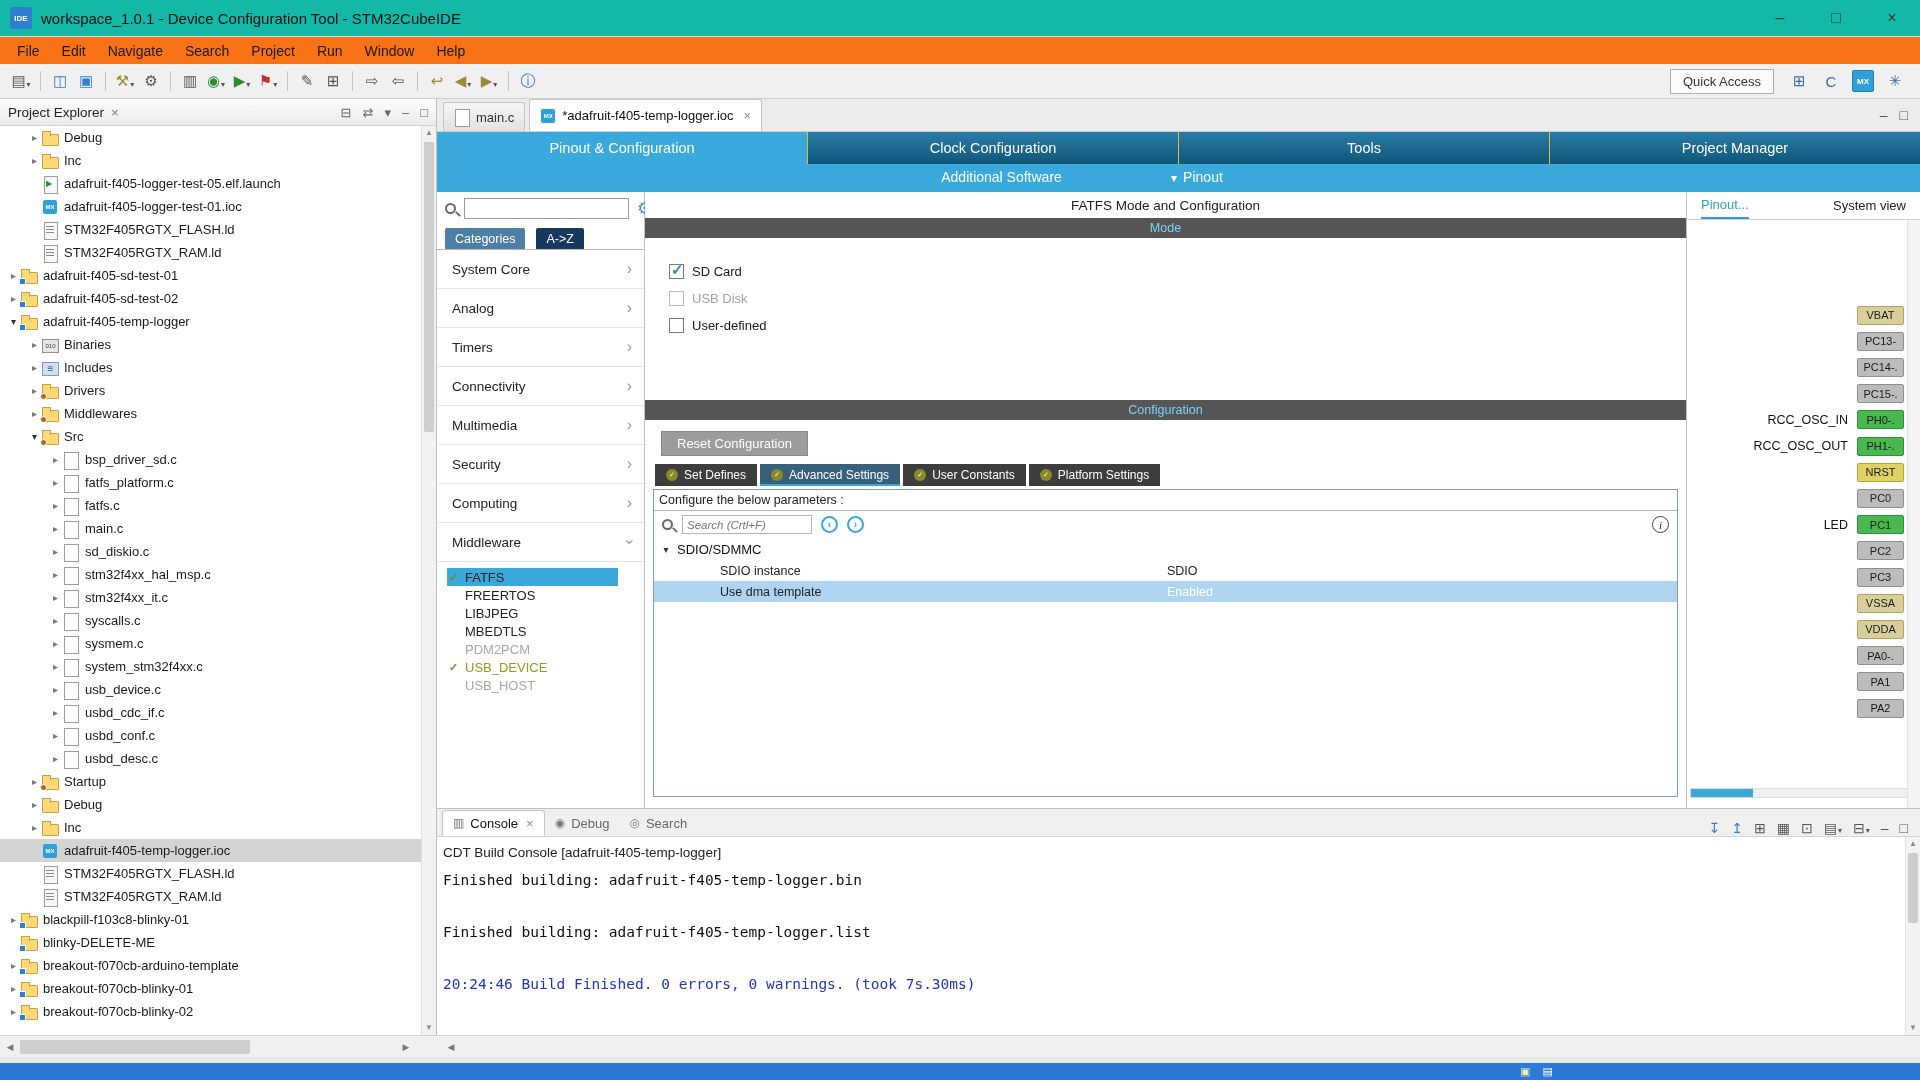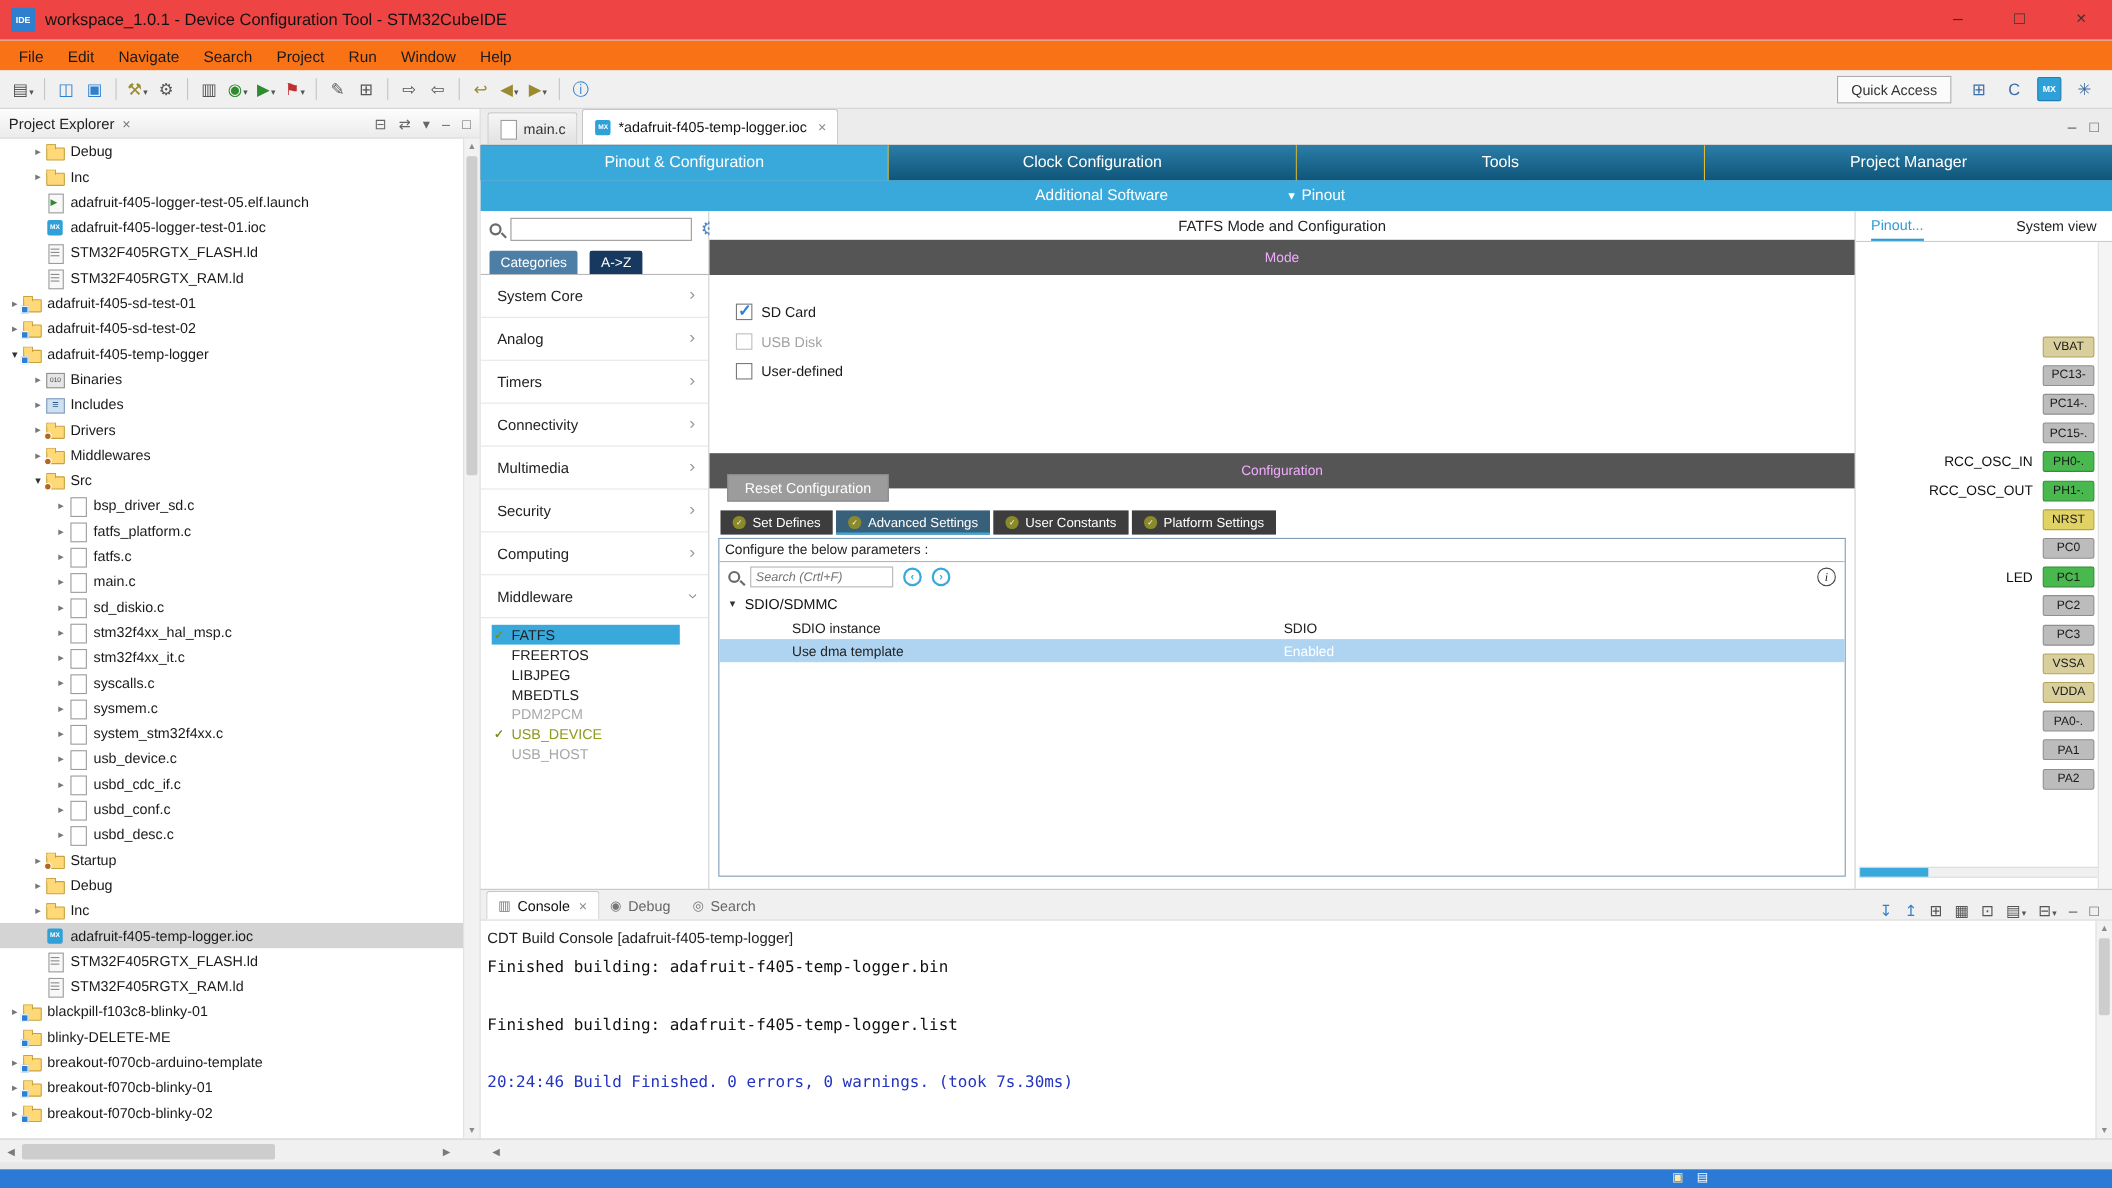--- a/index.html
+++ b/index.html
@@ -1,20 +1,20 @@
 <!DOCTYPE html>
 <html><head>
 <meta charset="utf-8">
 <style>
   *{margin:0;padding:0;box-sizing:border-box}
   html,body{width:1920px;height:1080px;overflow:hidden}
   body{font-family:"Liberation Sans",sans-serif;font-size:13px;color:#1a1a1a;background:#e8e8e8;position:relative}
 
   
-  .titlebar{position:absolute;top:0;left:0;right:0;height:37px;background:#ef4444;border-bottom:1px solid #d9d9d9;display:flex;align-items:center}
+  .titlebar{position:absolute;top:0;left:0;right:0;height:37px;background:#14b8a6;border-bottom:1px solid #d9d9d9;display:flex;align-items:center}
   .app-badge{width:22px;height:22px;margin:0 9px 0 10px;background:#2f7fd0;color:#fff;font-size:8px;font-weight:bold;display:flex;align-items:center;justify-content:center;border-radius:2px}
   .title-text{font-size:15px;color:#111}
   .win-controls{margin-left:auto;display:flex;height:100%}
   .win-btn{width:56px;display:flex;align-items:center;justify-content:center;font-size:16px;color:#333}
 
   
   .menubar{position:absolute;top:37px;left:0;right:0;height:27px;background:#f97316;display:flex;align-items:center;padding-left:6px}
   .menu-item{padding:0 11px;font-size:14px;height:100%;display:flex;align-items:center;color:#1a1a1a}
 
   
@@ -112,21 +112,21 @@
   .mwi{height:18px;display:flex;align-items:center;font-size:13px;position:relative;padding-left:18px;color:#222}
   .mwi::before{content:"✓";position:absolute;left:2px;font-size:11px;font-weight:bold;color:#7d8c1e;visibility:hidden}
   .mwi.checked::before{visibility:visible}
   .mwi.sel{background:#39a9dc}
   .mwi.tone-olive{color:#8f9a1e}
   .mwi.tone-muted{color:#a8a8a8}
 
   
   .cfgpanel{flex:1;position:relative;background:#fff;border-right:1px solid #c4c4c4}
   .fm-title{height:26px;display:flex;align-items:center;justify-content:center;font-size:13.5px;color:#222}
-  .secbar{height:32px;background:#555;color:#f0abfc;display:flex;align-items:center;justify-content:center;font-size:12.5px}
+  .secbar{height:20px;background:#555;color:#7dd3fc;display:flex;align-items:center;justify-content:center;font-size:12.5px}
   .mode-body{height:162px;padding:14px 0 0 24px}
   .mode-row{display:flex;align-items:flex-end;height:27px;gap:8px}
   .cb{width:15px;height:15px;border:1px solid #7a7a7a;background:#fff;position:relative;flex:0 0 15px}
   .cb.on::after{content:"✓";position:absolute;top:-4px;left:1px;color:#2d7fd0;font-weight:bold;font-size:15px}
   .mode-row.mut .cb{border-color:#bdbdbd}
   .mode-row .lbl{font-size:13px}
   .mode-row.mut .lbl{color:#a3a3a3}
   .reset-btn{position:absolute;top:239px;left:16px;height:25px;padding:0 15px;background:#9c9c9c;color:#fff;font-size:13px;border:1px solid #888;display:flex;align-items:center}
   .subtabs{position:absolute;top:272px;left:10px;height:22px;display:flex;gap:3px}
   .subtab{background:#3d3d3d;color:#fff;font-size:12px;display:flex;align-items:center;gap:6px;padding:0 11px}

